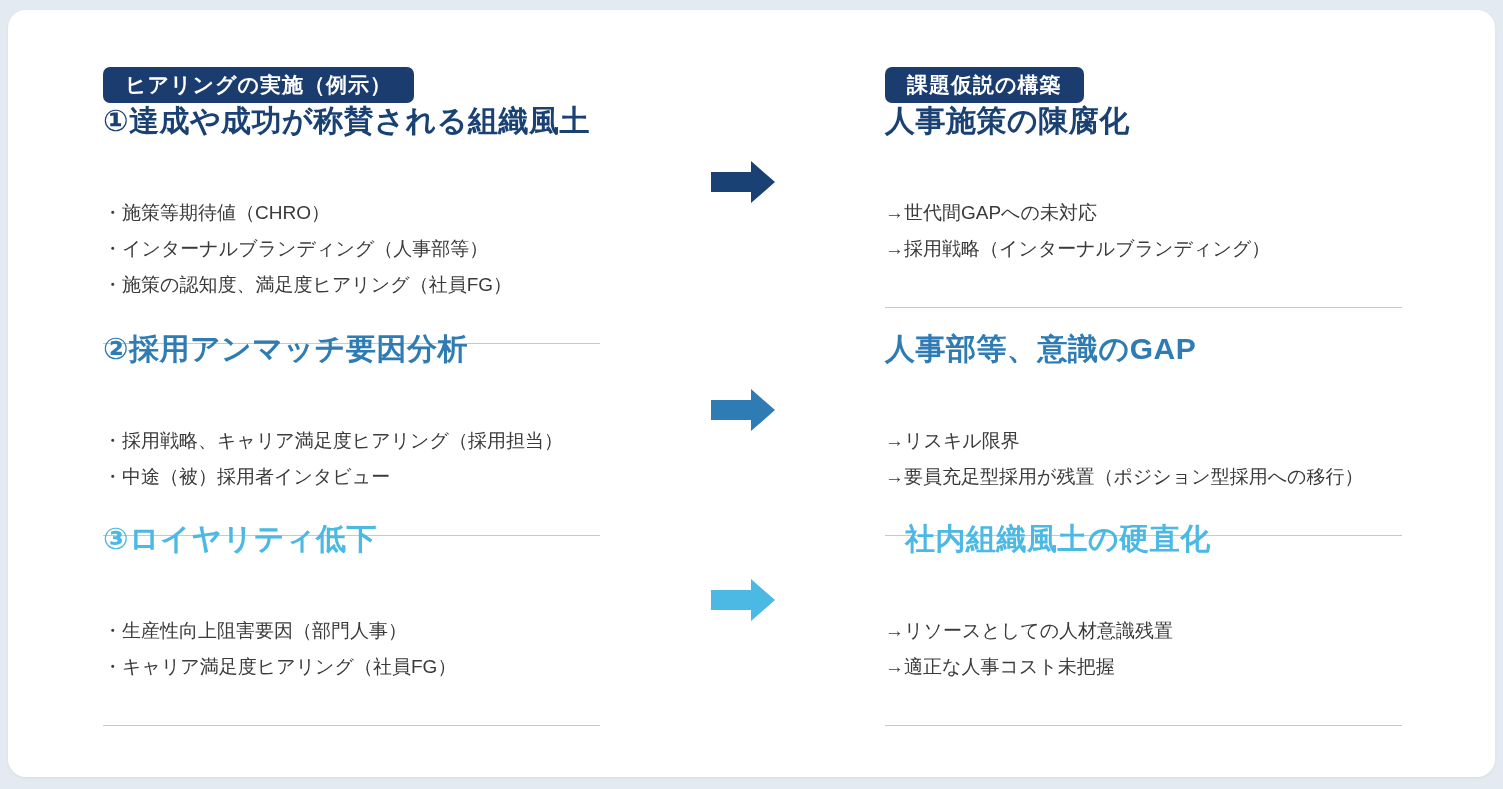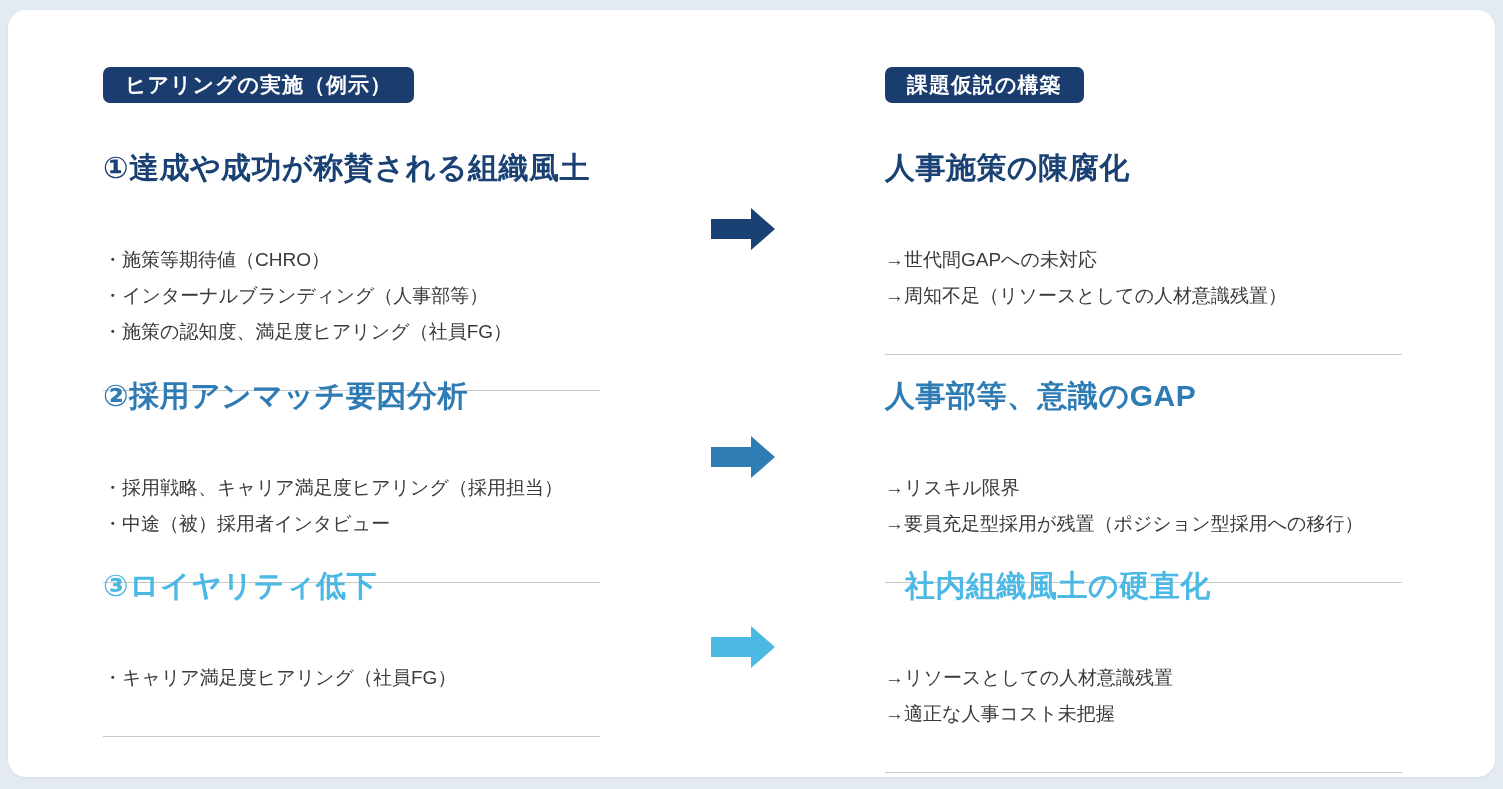--- a/index.html
+++ b/index.html
@@ -17,21 +17,21 @@
     border-radius: 18px;
     box-shadow: 0 1px 3px rgba(0,0,0,0.06);
   }
   .content {
     padding: 57px 0 0 95px;
   }
   .grid-row {
     display: grid;
     grid-template-columns: 497px 285px 517px;
   }
-  .badge-row { margin-bottom: 47px; }
+  .badge-row { }
   .badge {
     display: inline-block;
     justify-self: start;
     padding: 6px 22px 7px 22px;
     border-radius: 7px;
     color: #ffffff;
     font-size: 21px;
     font-weight: bold;
     letter-spacing: 1px;
     line-height: 23px;
@@ -106,21 +106,21 @@
           </div>
           <div class="arrow-cell">
             <svg width="64" height="46" viewBox="0 0 64 46">
               <polygon points="0,13 40,13 40,2 64,23 40,44 40,33 0,33" fill="#1a4173"></polygon>
             </svg>
           </div>
           <div class="cell">
             <div class="section-heading" style="color: rgb(26, 65, 115);">人事施策の陳腐化</div>
             <ul class="items" style="color: rgb(58, 58, 58);">
               <li>→世代間GAPへの未対応</li>
-              <li>→周知不足（リソースとしての人材意識残置）</li>
+              <li>→採用戦略（インターナルブランディング）</li>
             </ul>
             <hr class="section-divider" style="border-top-color: rgb(201, 201, 201);">
           </div>
         </div>
         <div class="grid-row section-row r2">
           <div class="cell">
             <div class="section-heading" style="color: rgb(46, 124, 179);">②採用アンマッチ要因分析</div>
             <ul class="items" style="color: rgb(58, 58, 58);">
               <li>・採用戦略、キャリア満足度ヒアリング（採用担当）</li>
               <li>・中途（被）採用者インタビュー</li>
@@ -138,20 +138,21 @@
               <li>→リスキル限界</li>
               <li>→要員充足型採用が残置（ポジション型採用への移行）</li>
             </ul>
             <hr class="section-divider" style="border-top-color: rgb(201, 201, 201);">
           </div>
         </div>
         <div class="grid-row section-row r3">
           <div class="cell">
             <div class="section-heading" style="color: rgb(76, 184, 228);">③ロイヤリティ低下</div>
             <ul class="items" style="color: rgb(58, 58, 58);">
+              <li>・生産性向上阻害要因（部門人事）</li>
               <li>・キャリア満足度ヒアリング（社員FG）</li>
             </ul>
             <hr class="section-divider" style="border-top-color: rgb(201, 201, 201);">
           </div>
           <div class="arrow-cell">
             <svg width="64" height="46" viewBox="0 0 64 46">
               <polygon points="0,13 40,13 40,2 64,23 40,44 40,33 0,33" fill="#4cb8e4"></polygon>
             </svg>
           </div>
           <div class="cell">

